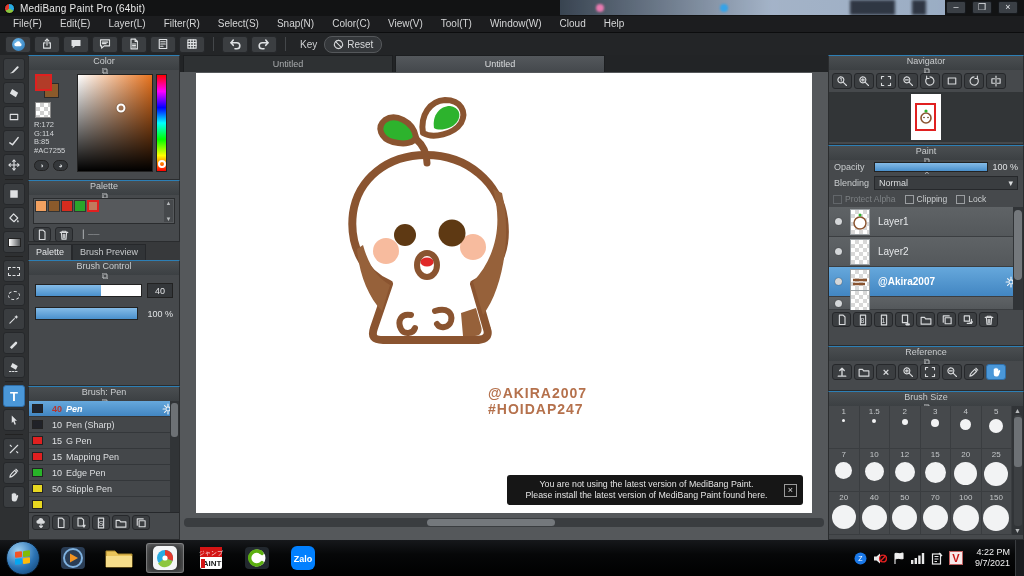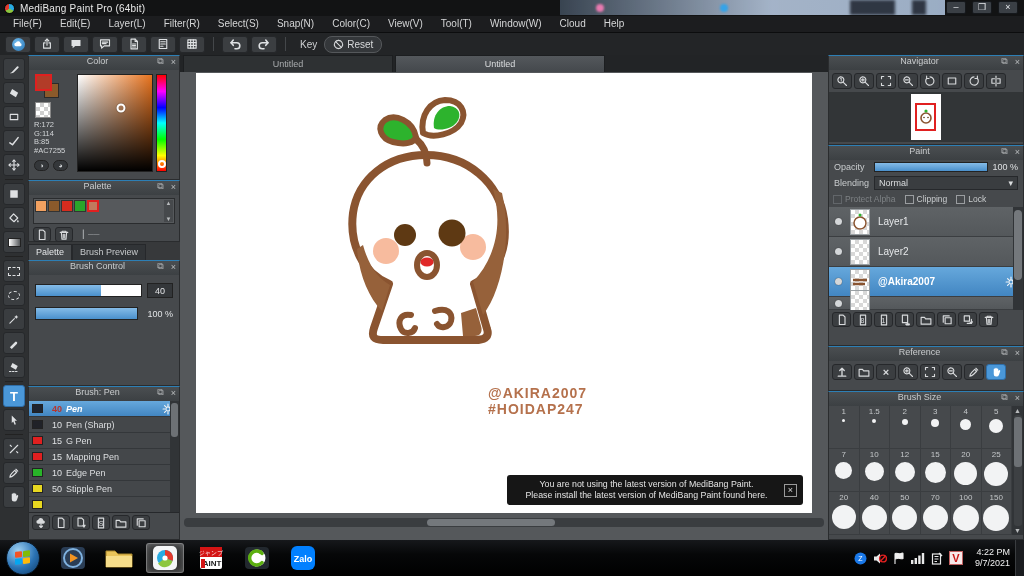--- a/index.html
+++ b/index.html
@@ -47,21 +47,21 @@
     color:#dfe1e3; display:flex; align-items:center; justify-content:center; font-size:12px; }
   .tool-btn.active { background:#4a97d8; border-color:#2f6ea8; color:#fff; }
   .tool-btn .grad { width:13px; height:9px; border:1px solid #222; background:linear-gradient(90deg,#fff,#55585b); }
   .tool-btn .dashed-rect { width:12px; height:9px; border:1px dashed #dfe1e3; }
   .tool-btn .dashed-ell { width:12px; height:9px; border:1px dashed #dfe1e3; border-radius:50%; }
   .tool-btn .tchar { font-weight:bold; font-size:13px; line-height:1; }
 
   
   #leftcol { width:152px; background:#37393b; display:flex; flex-direction:column; }
   .panel { background:#46494c; border:1px solid #2a2c2e; border-top:1px solid #2d7fb5; }
-  .phead { height:14px; display:flex; align-items:flex-start; background:linear-gradient(#4a4e51,#3c4043); padding:0 0; }
+  .phead { height:14px; display:flex; align-items:center; background:linear-gradient(#4a4e51,#3c4043); padding:0 0;flex-direction:column; }
   .ptitle { flex:1; text-align:center; font-size:9px; color:#c9ccce; }
   .pico { width:11px; height:11px; color:#b9bcbe; display:flex; align-items:center; justify-content:center; font-size:9px; margin-left:2px; }
 
   
   #color-body { display:flex; padding:4px 3px 3px 4px; }
   #swatch-area { width:44px; position:relative; }
   .fg-swatch { position:absolute; left:2px; top:0; width:17px; height:17px; background:#b23c28; border:2px solid #e02020; z-index:2; }
   .bg-swatch { position:absolute; left:11px; top:9px; width:15px; height:15px; background:#8b5a2b; border:1px solid #2a2a2a; }
   .tr-swatch { position:absolute; left:2px; top:28px; width:16px; height:16px; border:1px solid #888;
     background-image:conic-gradient(#cfcfcf 25%, #fff 0 50%, #cfcfcf 0 75%, #fff 0); background-size:8px 8px; }

